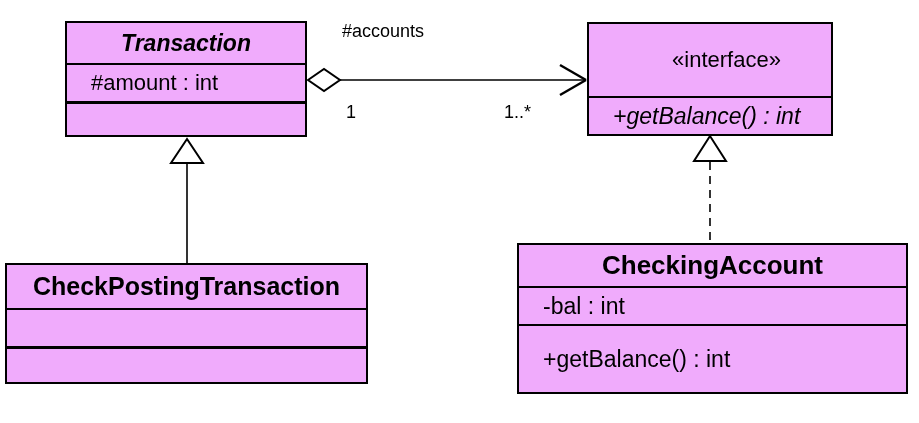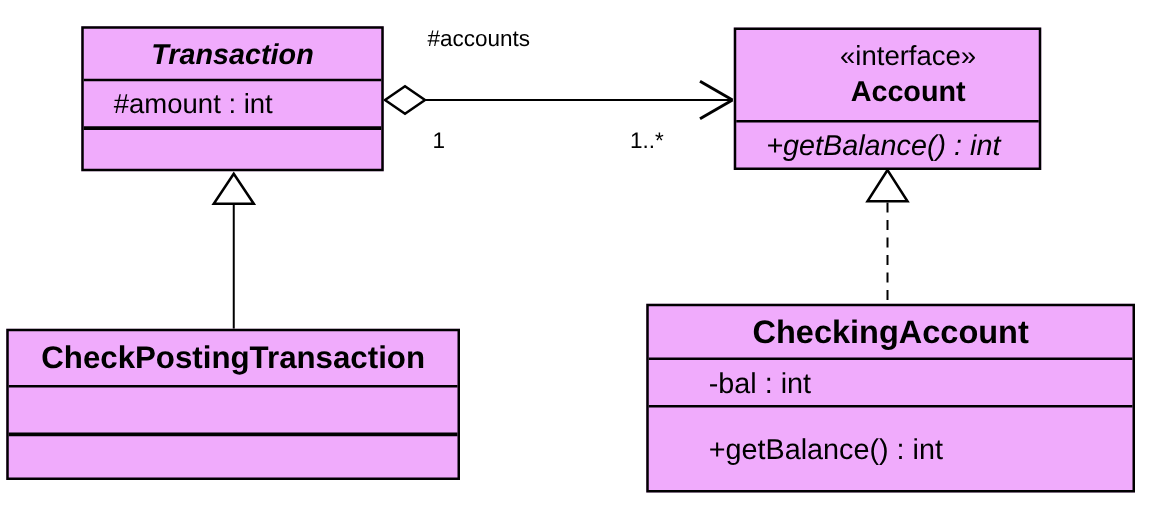--- a/index.html
+++ b/index.html
@@ -77,21 +77,20 @@
     line-height: 1.25;
     white-space: nowrap;
   }
   .member-line.italic {
     font-style: italic;
     font-size: 23px;
   }
   .member-line.big {
     font-size: 23px;
     line-height: 1.5;
-    margin-left: 24px;
   }
   .edge-label {
     position: absolute;
     font-size: 18px;
     line-height: 1.1;
     white-space: nowrap;
   }
 </style>
 </head>
 <body>
@@ -126,21 +125,20 @@
     </div>
     <div class="compartment member-compartment" style="height:38px;">
       <span class="member-line">#amount : int</span>
     </div>
     <div class="compartment member-compartment" style="flex:1; border-top-width:3px;"></div>
   </div>
 
   <div class="uml-box" style="left:587px; top:22px; width:246px; height:114px;">
     <div class="compartment title-compartment" style="height:72px;margin-left:33px;">
       <span class="stereotype">«interface»</span>
-      <span class="class-name">Account</span>
     </div>
     <div class="compartment member-compartment" style="flex:1;">
       <span class="member-line italic">+getBalance() : int</span>
     </div>
   </div>
 
   <div class="uml-box" style="left:5px; top:263px; width:363px; height:121px;">
     <div class="compartment title-compartment" style="height:43px;">
       <span class="class-name big-mid">CheckPostingTransaction</span>
     </div>

